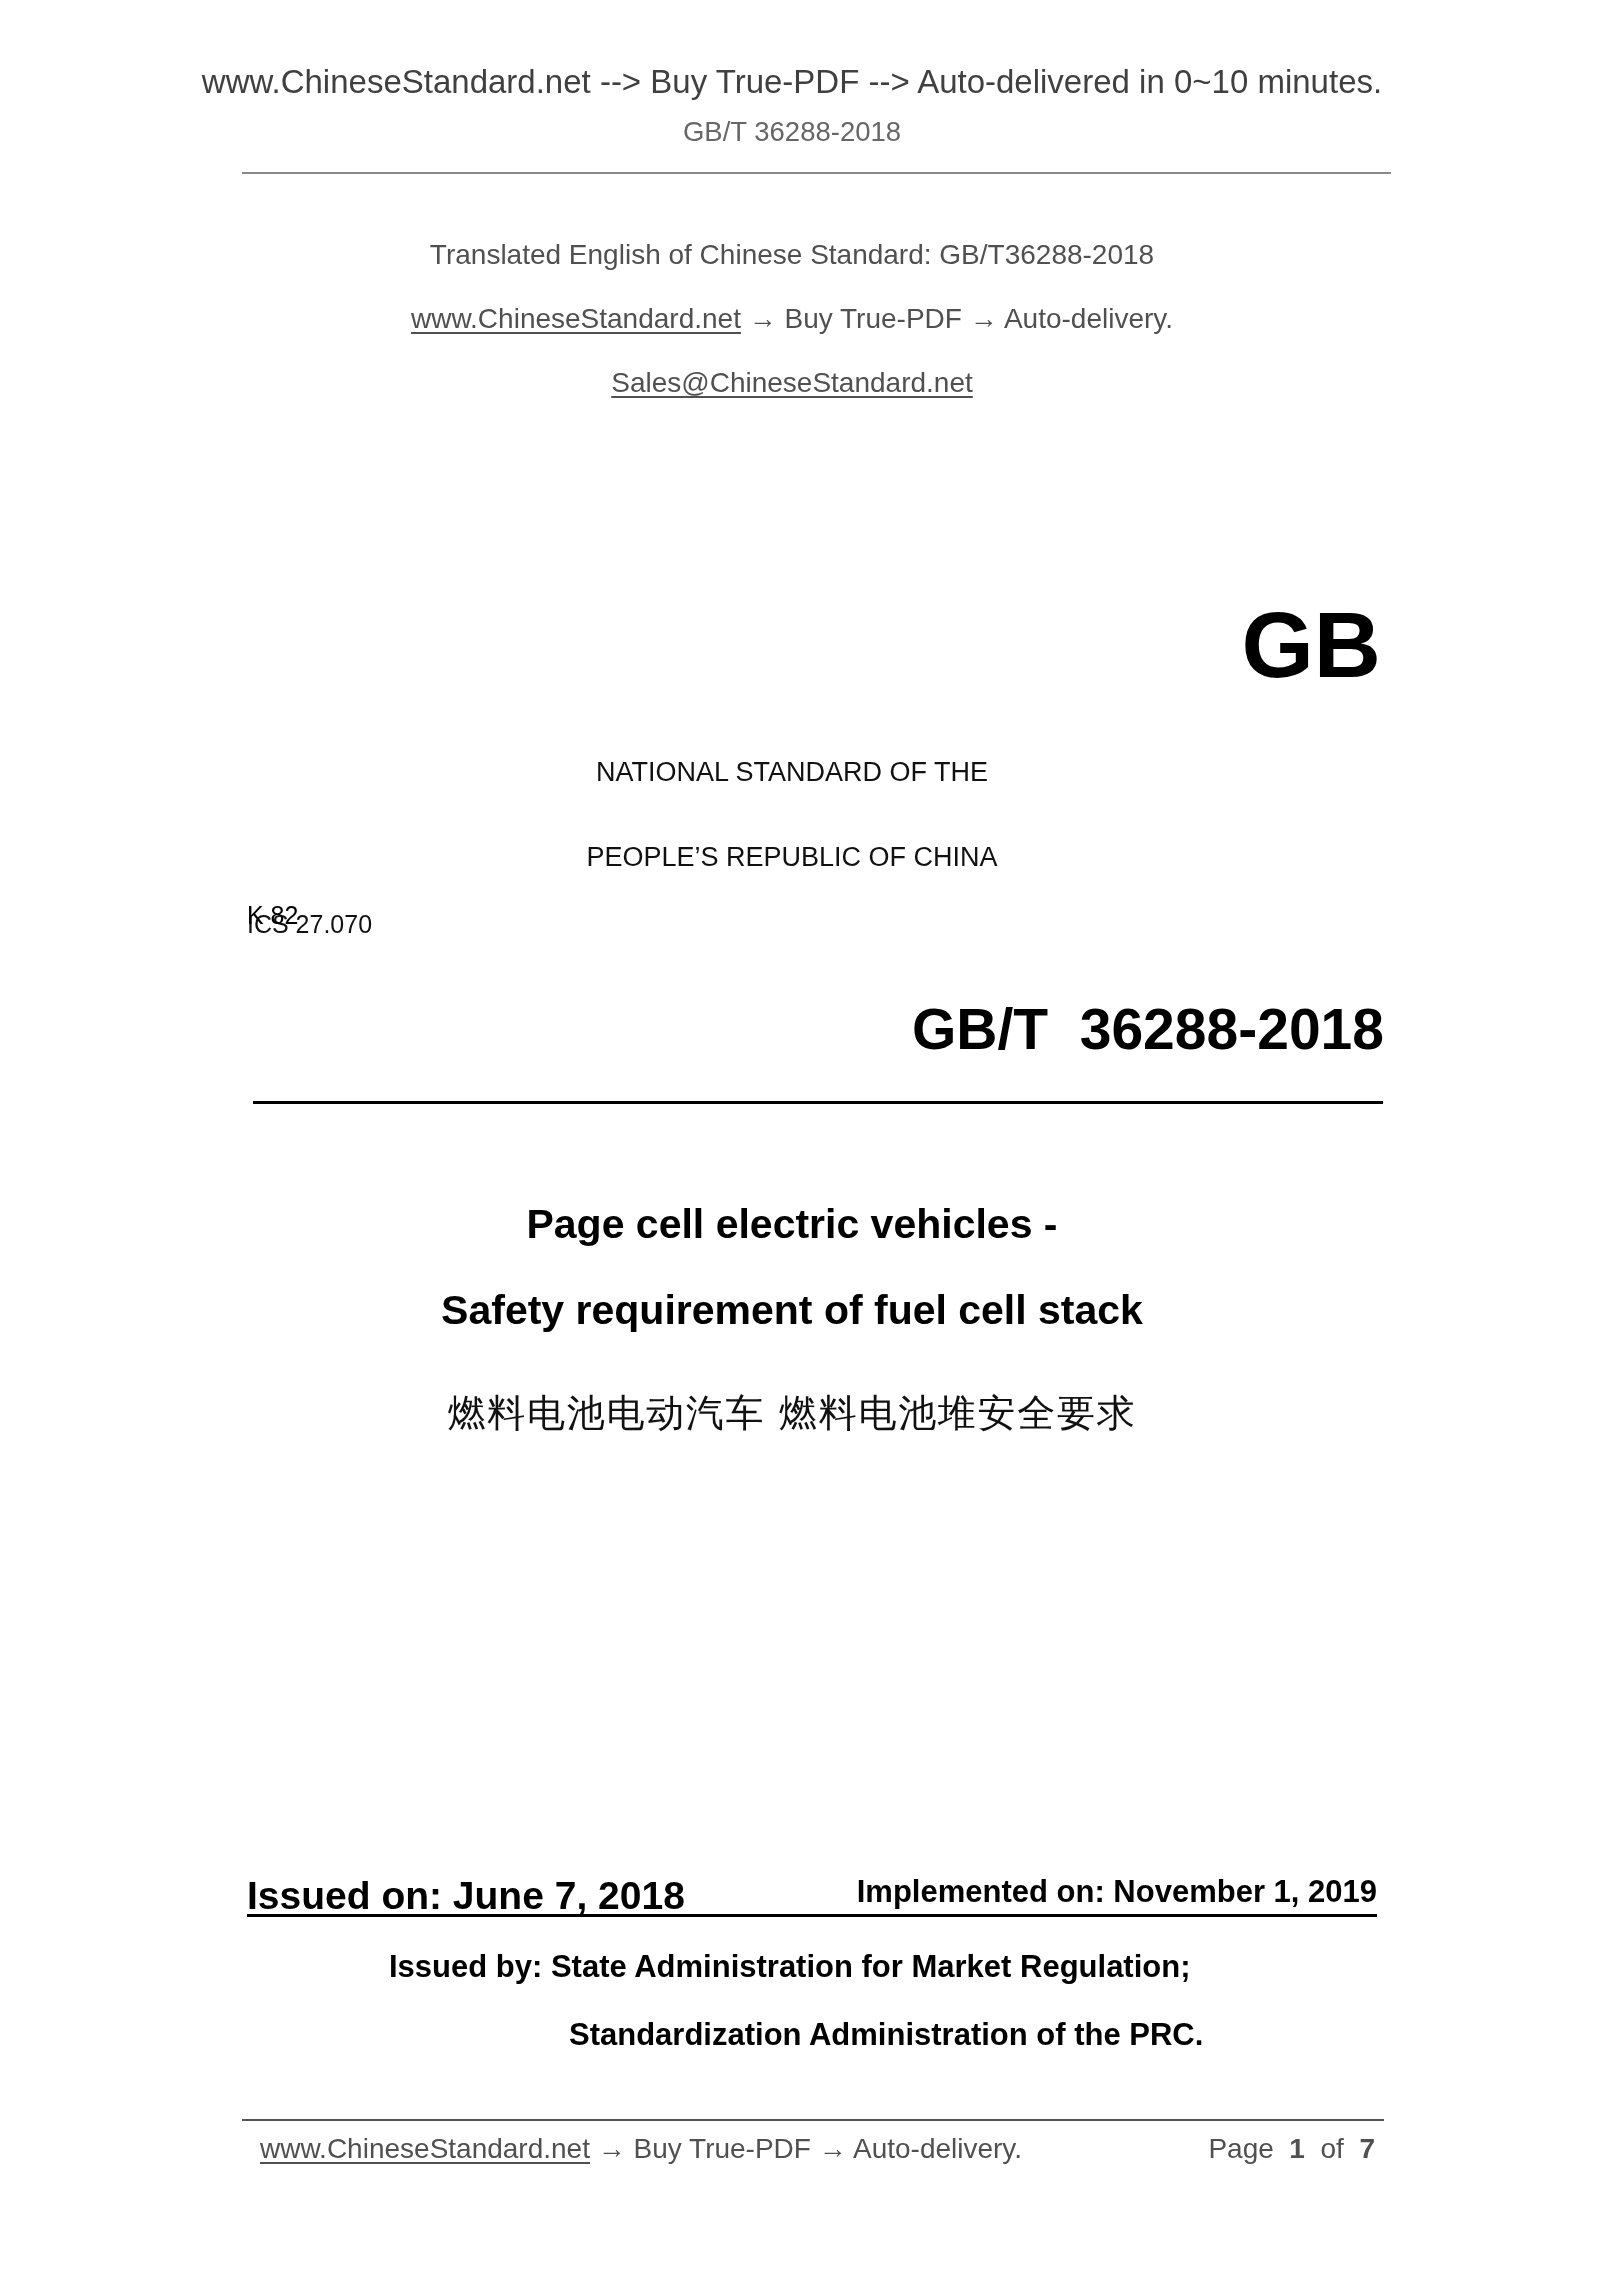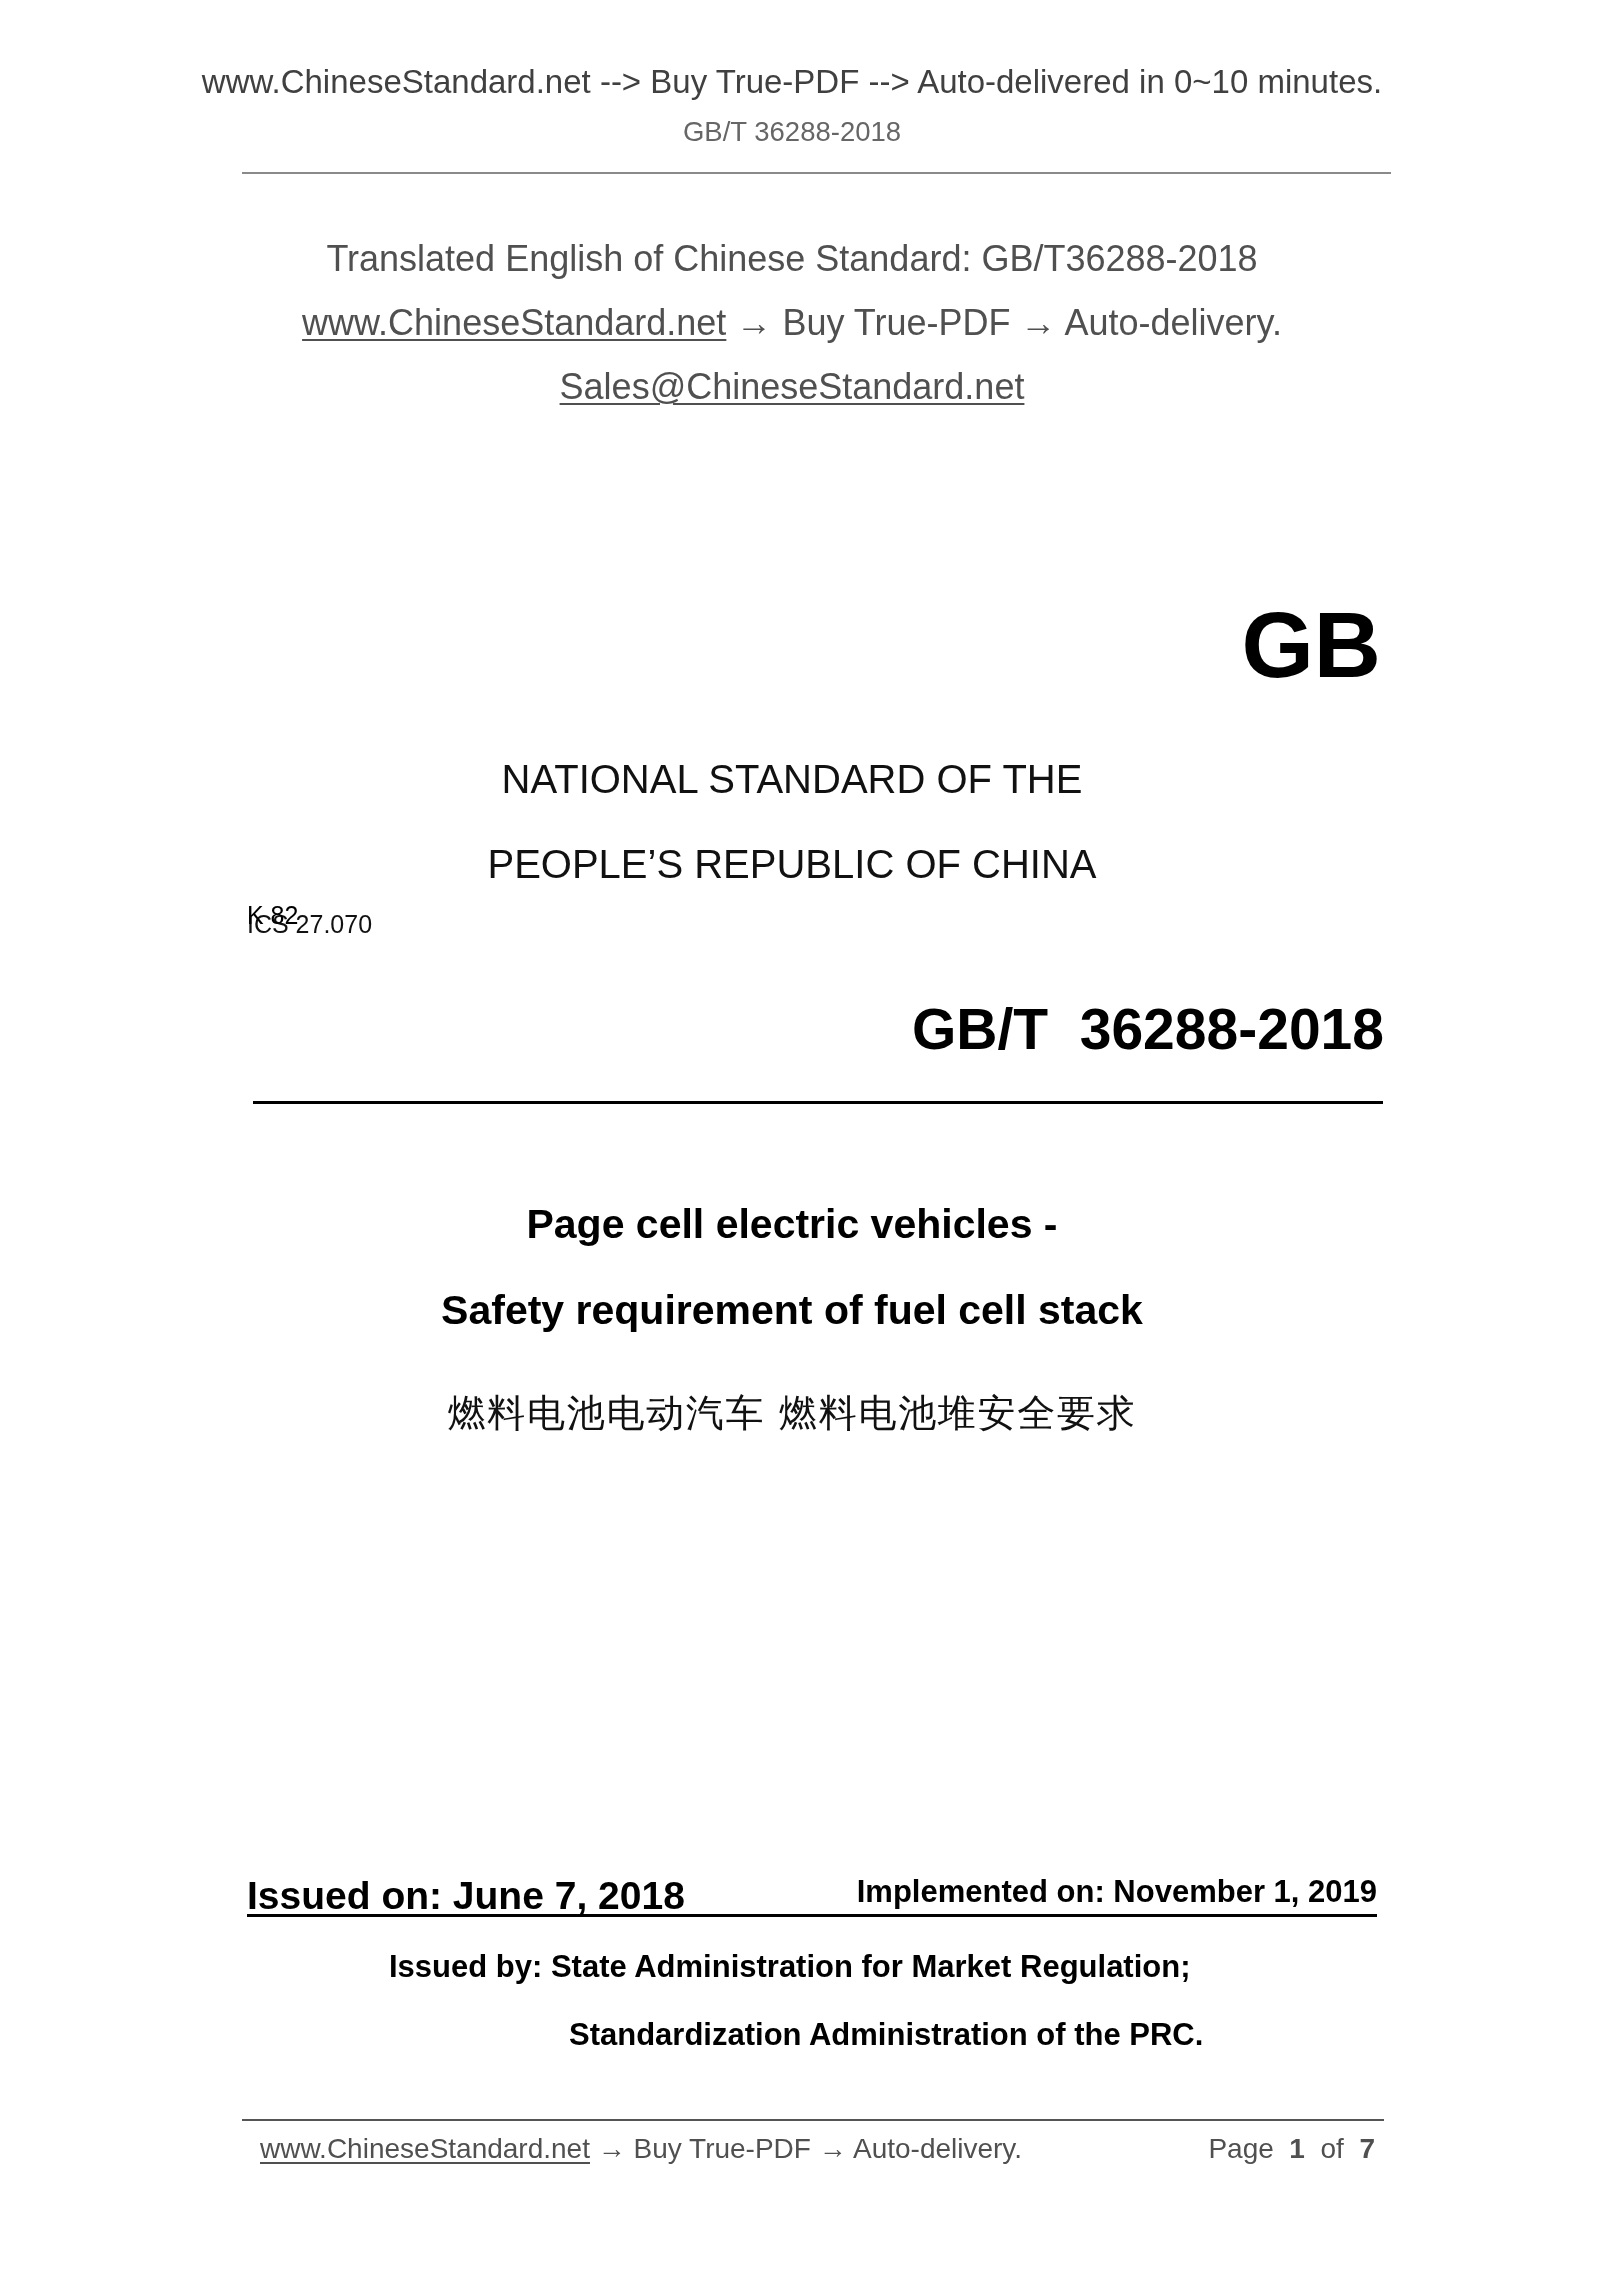--- a/index.html
+++ b/index.html
@@ -31,37 +31,37 @@
       color: #666666;
       line-height: 1;
     }
     .rule-top {
       left: 242px; width: 1149px; top: 172px; height: 1.7px;
       background: #8a8a8a;
     }
 
     
     .trans {
-      font-size: 36px;
+      font-size: 28px;
       color: #505050;
       line-height: 1;
     }
     .trans-title { top: 241px; }
     .trans-link-line { top: 305px; }
     .trans-email { top: 369px; }
     .ulink { text-decoration: underline; text-underline-offset: 4.2px; text-decoration-thickness: 1.7px; }
 
     
     .gb-mark {
       right: 242px; top: 599px;
       font-size: 93px; font-weight: bold;
       line-height: 1;
     }
     .national {
-      font-size: 40px;
+      font-size: 27px;
       line-height: 1;
       color: #111;
     }
     .national-1 { top: 759px; }
     .national-2 { top: 844px; }
 
     .ics {
       left: 247px; top: 912px;
       font-size: 25px; line-height: 1; color: #111;
     }

